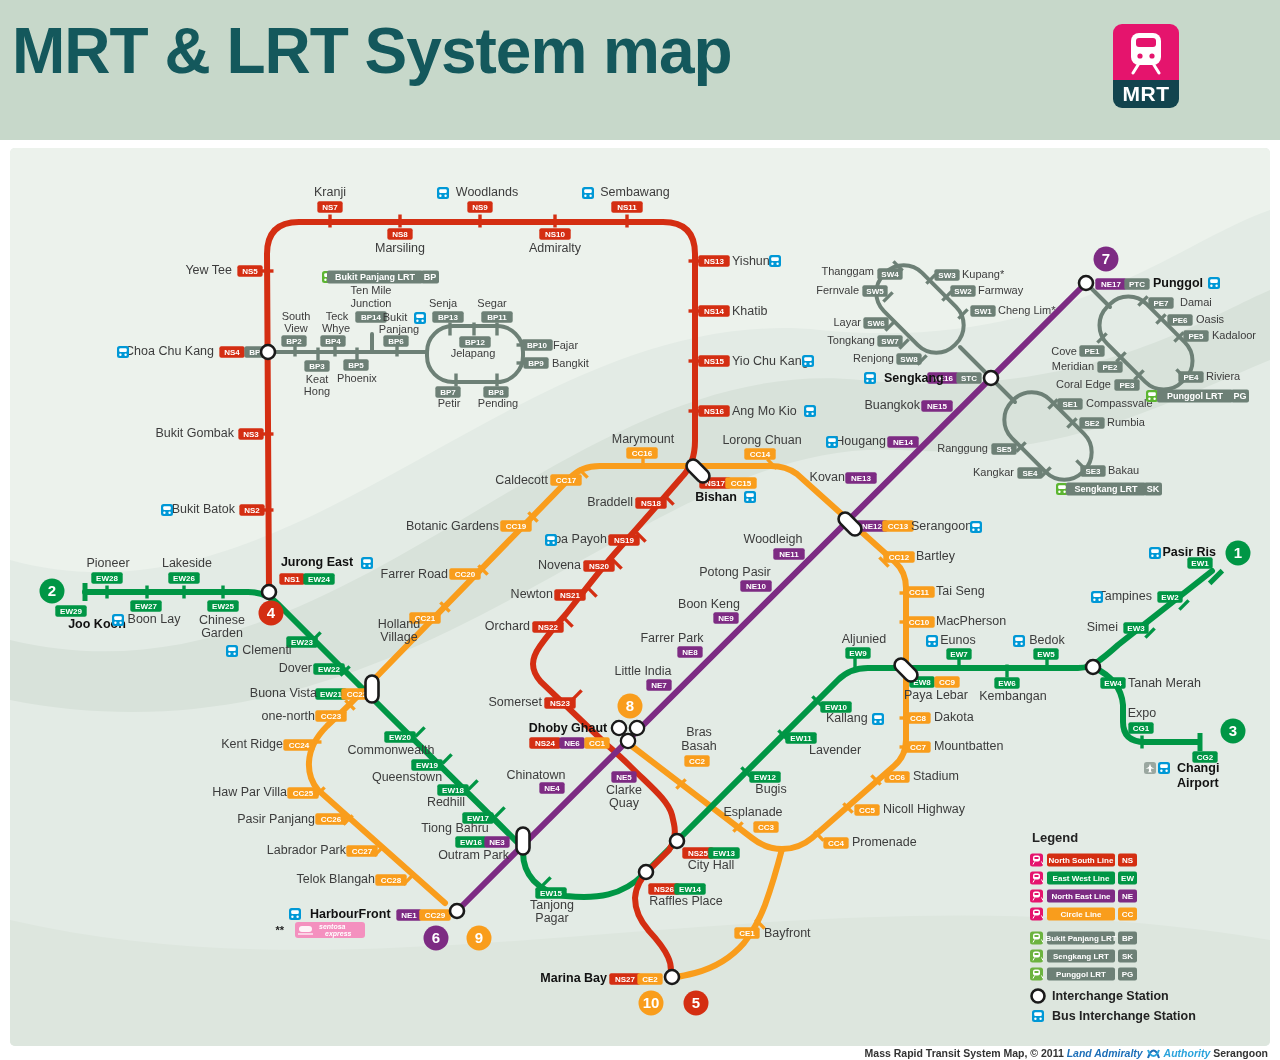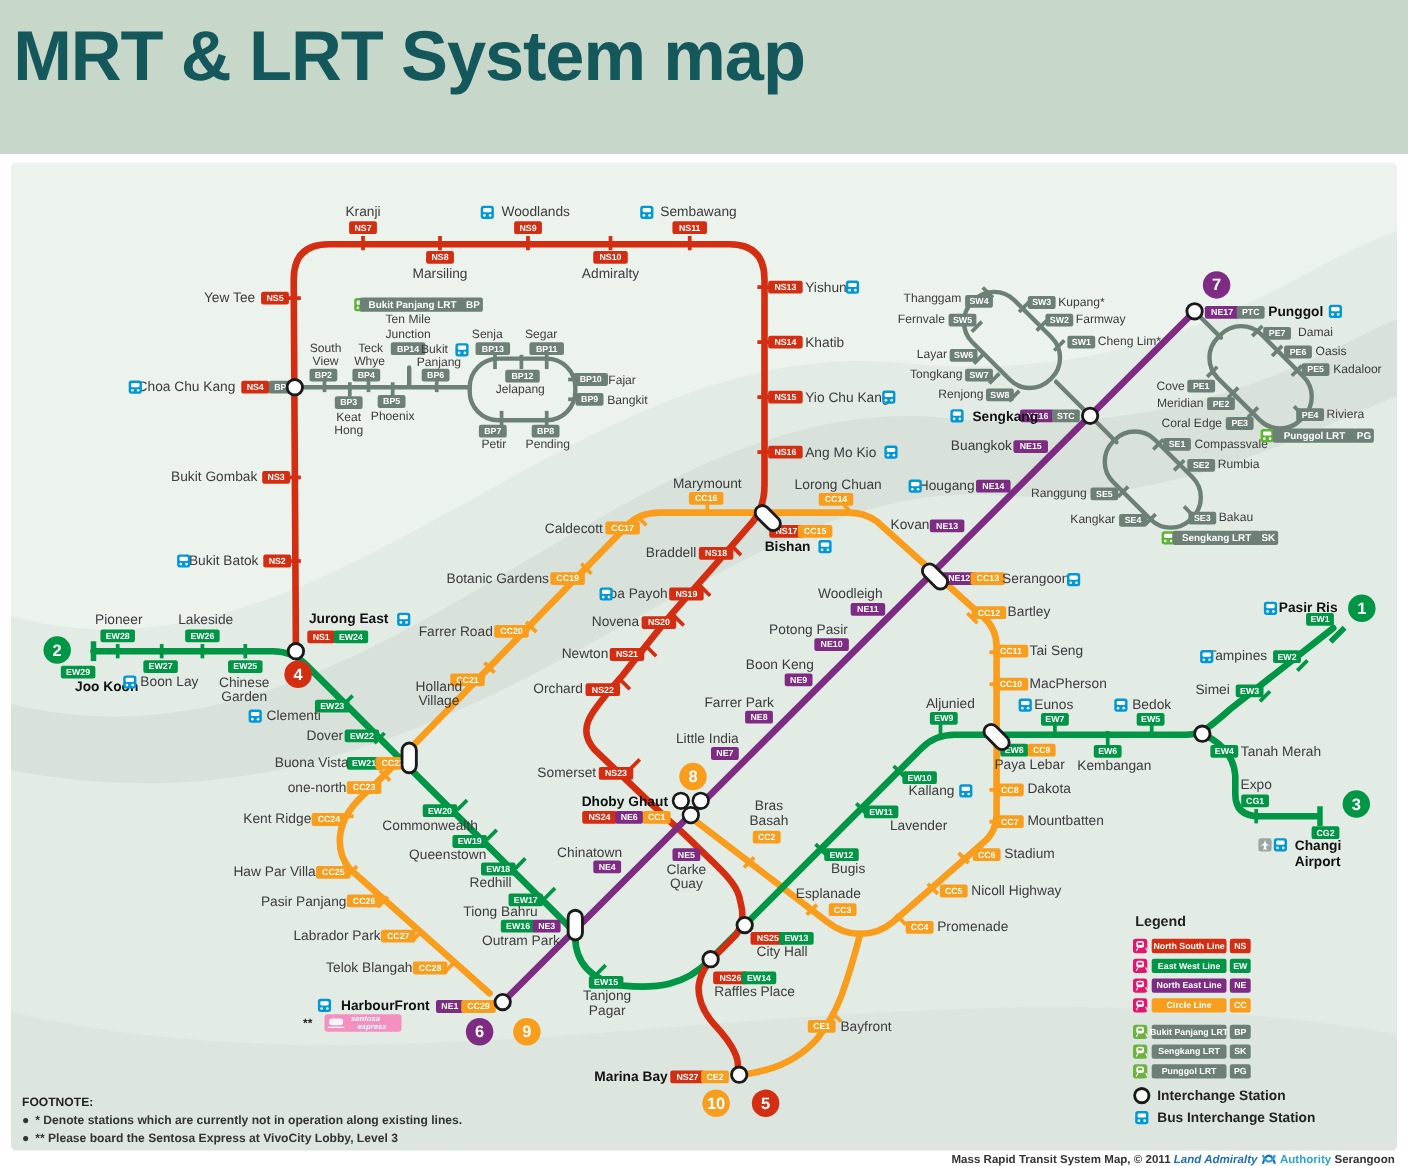--- a/index.html
+++ b/index.html
@@ -18,28 +18,40 @@
   
   #panel{position:absolute;left:10px;top:148px;width:1260px;height:898px;background:#e3ebe5;border-radius:5px;}
   #mapsvg{position:absolute;left:0;top:0;width:1280px;height:1060px;}
   
   #footnote{position:absolute;left:20px;top:996px;color:#222;}
   #footnote .t{font-size:11px;font-weight:700;margin-bottom:5px;}
   #footnote .i{font-size:11px;font-weight:700;color:#333;margin-bottom:4px;}
   #footnote .i .b{display:inline-block;width:12px;}
   
   #footer{position:absolute;right:12px;top:1047px;font-size:10.5px;font-weight:700;color:#333;}
-  #footer .blue1{color:#1d6fb8;font-style:italic;} #footer .blue2{color:#2aa3dc;margin-top:24px;}
+  #footer .blue1{color:#1d6fb8;font-style:italic;} #footer .blue2{color:#2aa3dc;font-style:italic;margin-top:24px;}
 </style>
 </head>
 <body>
 
 <div id="stage">
   <div id="header">
     <div id="page-title">MRT &amp; LRT System map</div>
+    <div class="logo" id="mrt-logo">
+      <div class="top">
+        <svg width="38" height="44" viewBox="0 0 38 44">
+          <rect x="4" y="2" width="30" height="32" rx="8" fill="#fff"></rect>
+          <rect x="9" y="7" width="20" height="9" rx="3" fill="#e5146d"></rect>
+          <circle cx="13" cy="25" r="2.6" fill="#e5146d"></circle>
+            <circle cx="25" cy="25" r="2.6" fill="#e5146d"></circle>
+          <path d="M11,34 L6,42 M27,34 L32,42" stroke="#fff" stroke-width="3" stroke-linecap="round"></path>
+        </svg>
+      </div>
+      <div class="bot">MRT</div>
+    </div>
   </div>
 
   <div id="panel"></div>
   <svg id="mapsvg" viewBox="0 0 1280 1060">
     <defs>
       <clipPath id="panelclip">
           <rect x="10" y="148" width="1260" height="898" rx="5"></rect>
         </clipPath>
     </defs>
     <g clip-path="url(#panelclip)">
@@ -1196,27 +1208,20 @@
               <rect x="-3.8" y="-3.8" width="7.6" height="3.8" rx="1.2" fill="#fff"></rect>
               <circle cx="-2.6" cy="2.8" r="1.2" fill="#fff"></circle>
               <circle cx="2.6" cy="2.8" r="1.2" fill="#fff"></circle>
             </g>
             <text x="1052" y="1017" dominant-baseline="middle" font-size="12.5" font-weight="700" fill="#222">Bus Interchange Station</text>
           </g>
         </g>
     </g>
   </svg>
 
-  <div id="footnote">
-    <div class="t">FOOTNOTE:</div>
-    <div id="footnote-items">
-        <div class="i"><span class="b">●</span>*  Denote stations which are currently not in operation along existing lines.</div>
-        <div class="i"><span class="b">●</span>**  Please board the Sentosa Express at VivoCity Lobby, Level 3</div>
-      </div>
-  </div>
 
   <div id="footer">
     <span>Mass Rapid Transit System Map, © 2011 </span><span class="blue1">Land Admiralty</span>
     <svg width="15" height="12" viewBox="0 0 15 12" style="vertical-align:-2px">
       <path d="M2,11 C5,1 10,1 13,11" stroke="#1d6fb8" stroke-width="2" fill="none"></path>
       <path d="M2,3 C5,11 10,11 13,3" stroke="#2aa3dc" stroke-width="2" fill="none"></path>
     </svg>
     <span class="blue2">Authority</span><span> Serangoon</span>
   </div>
 </div>

